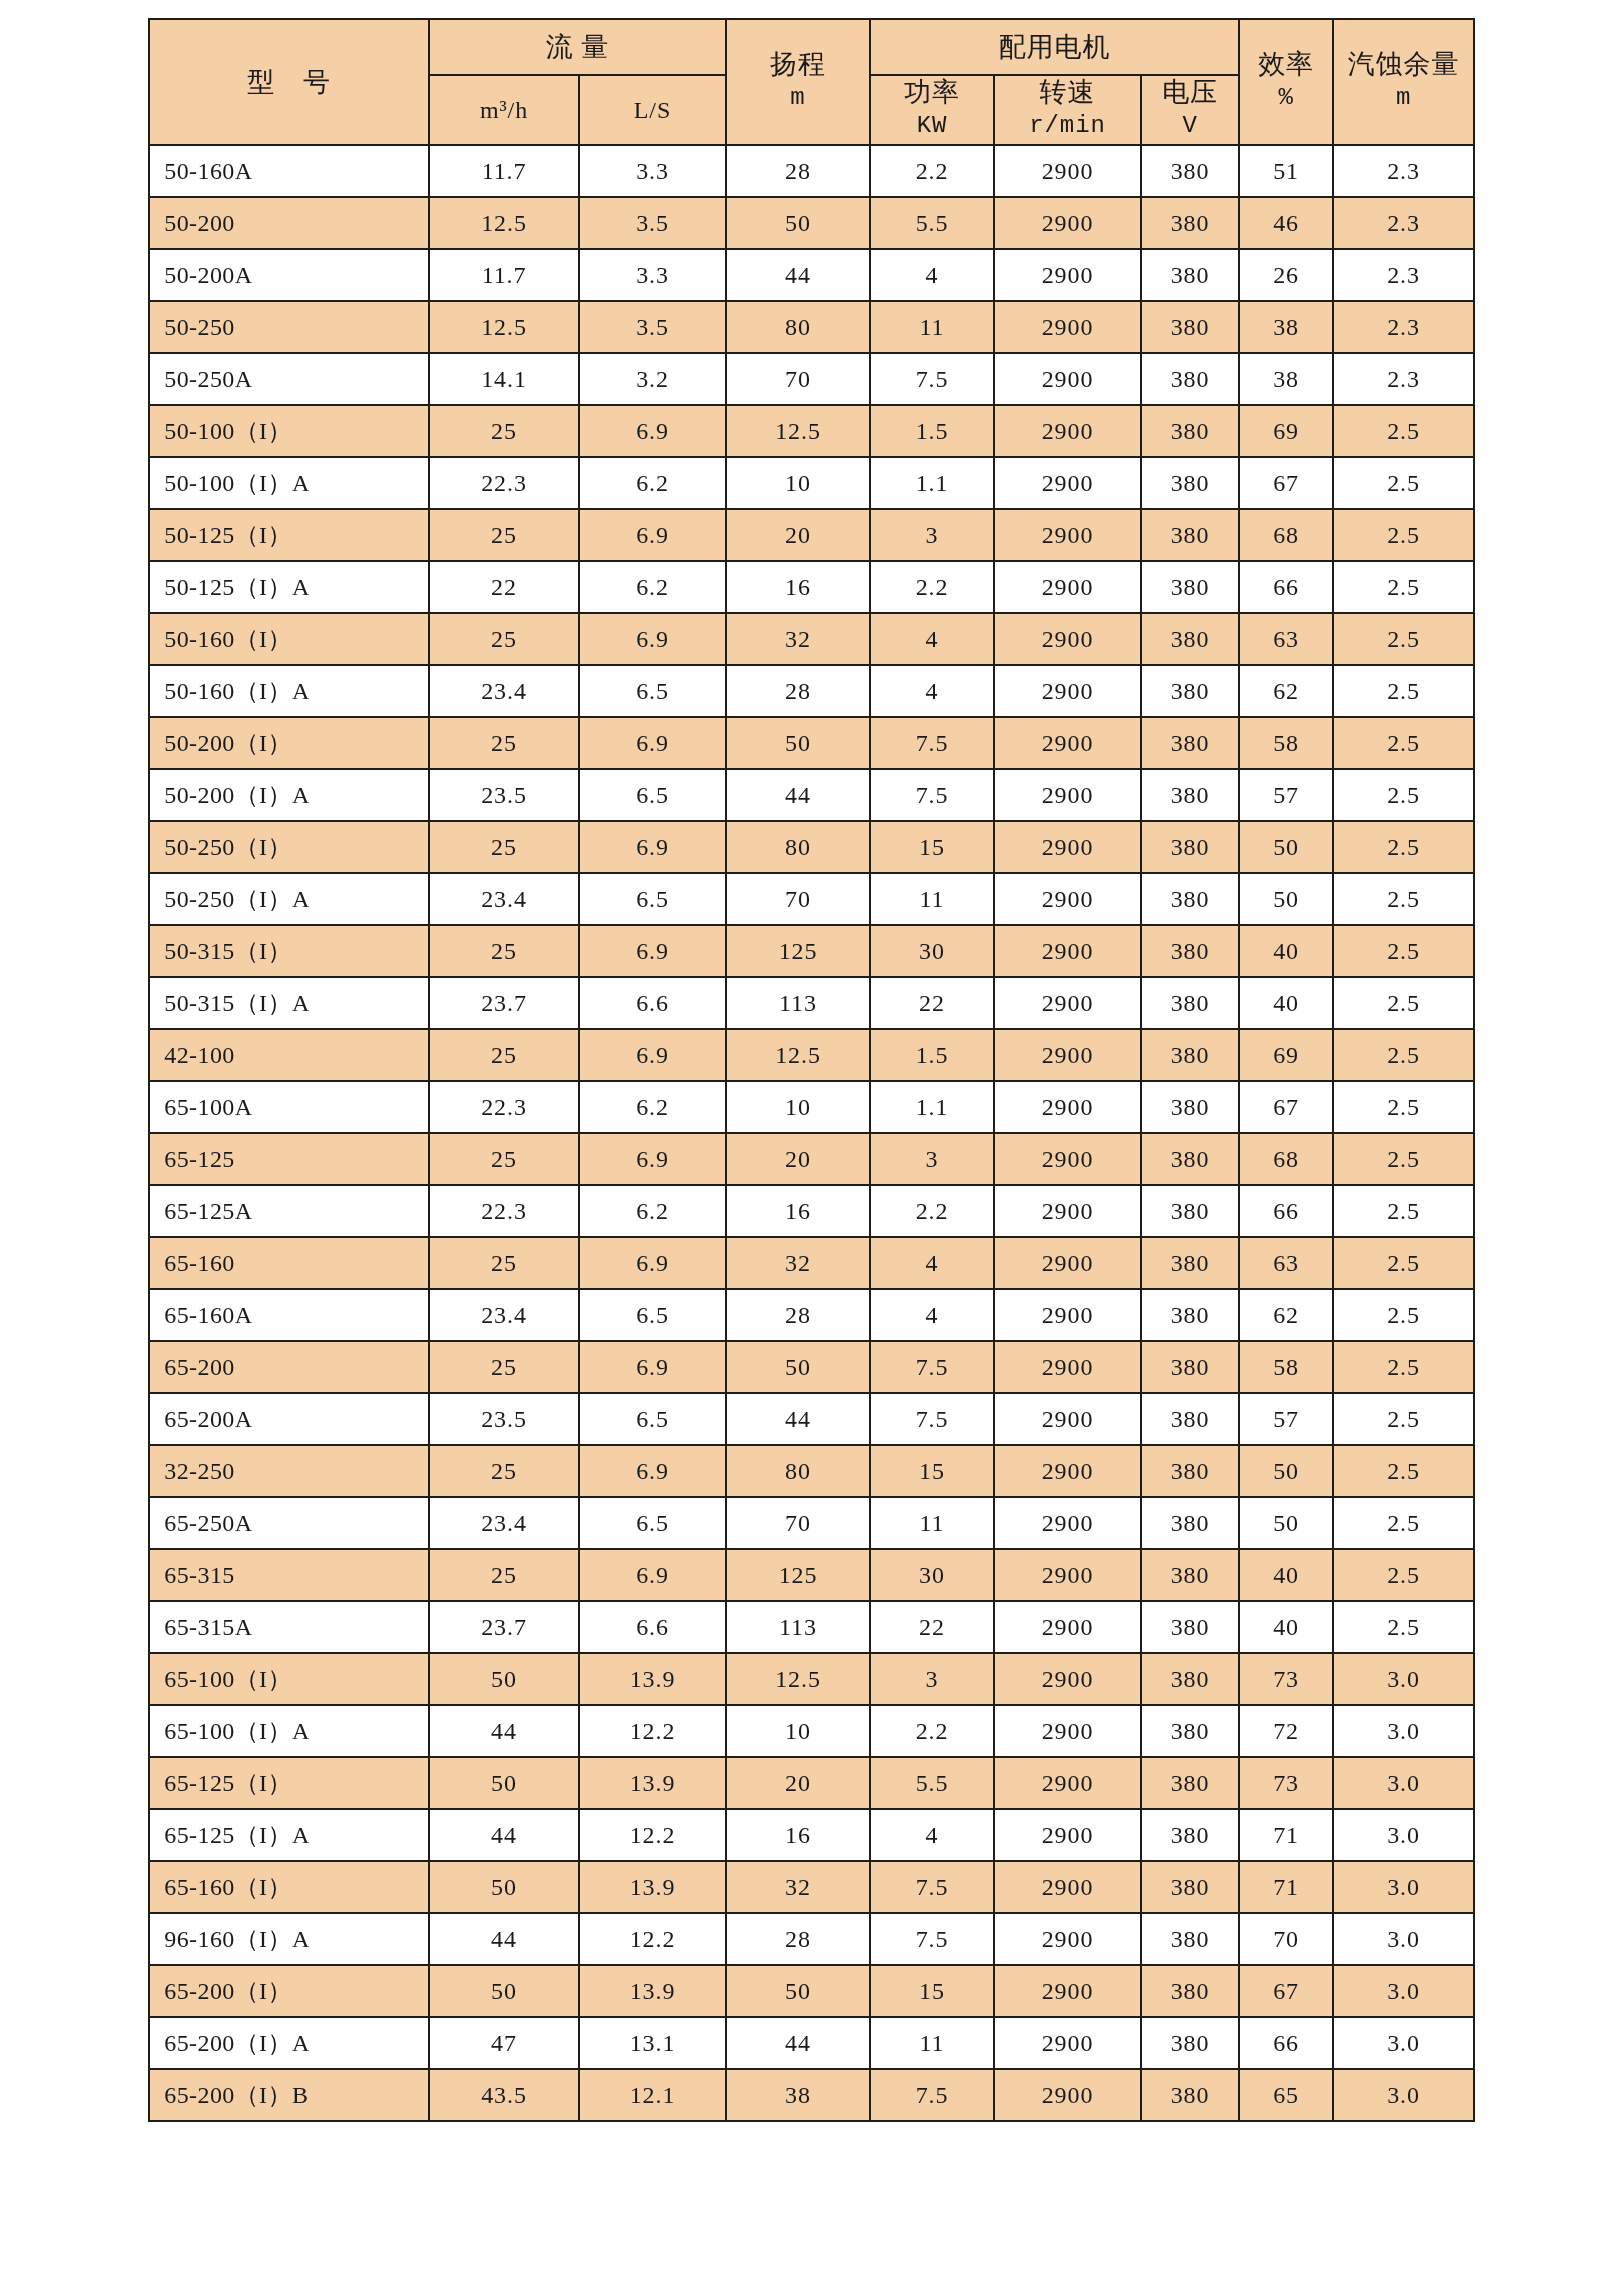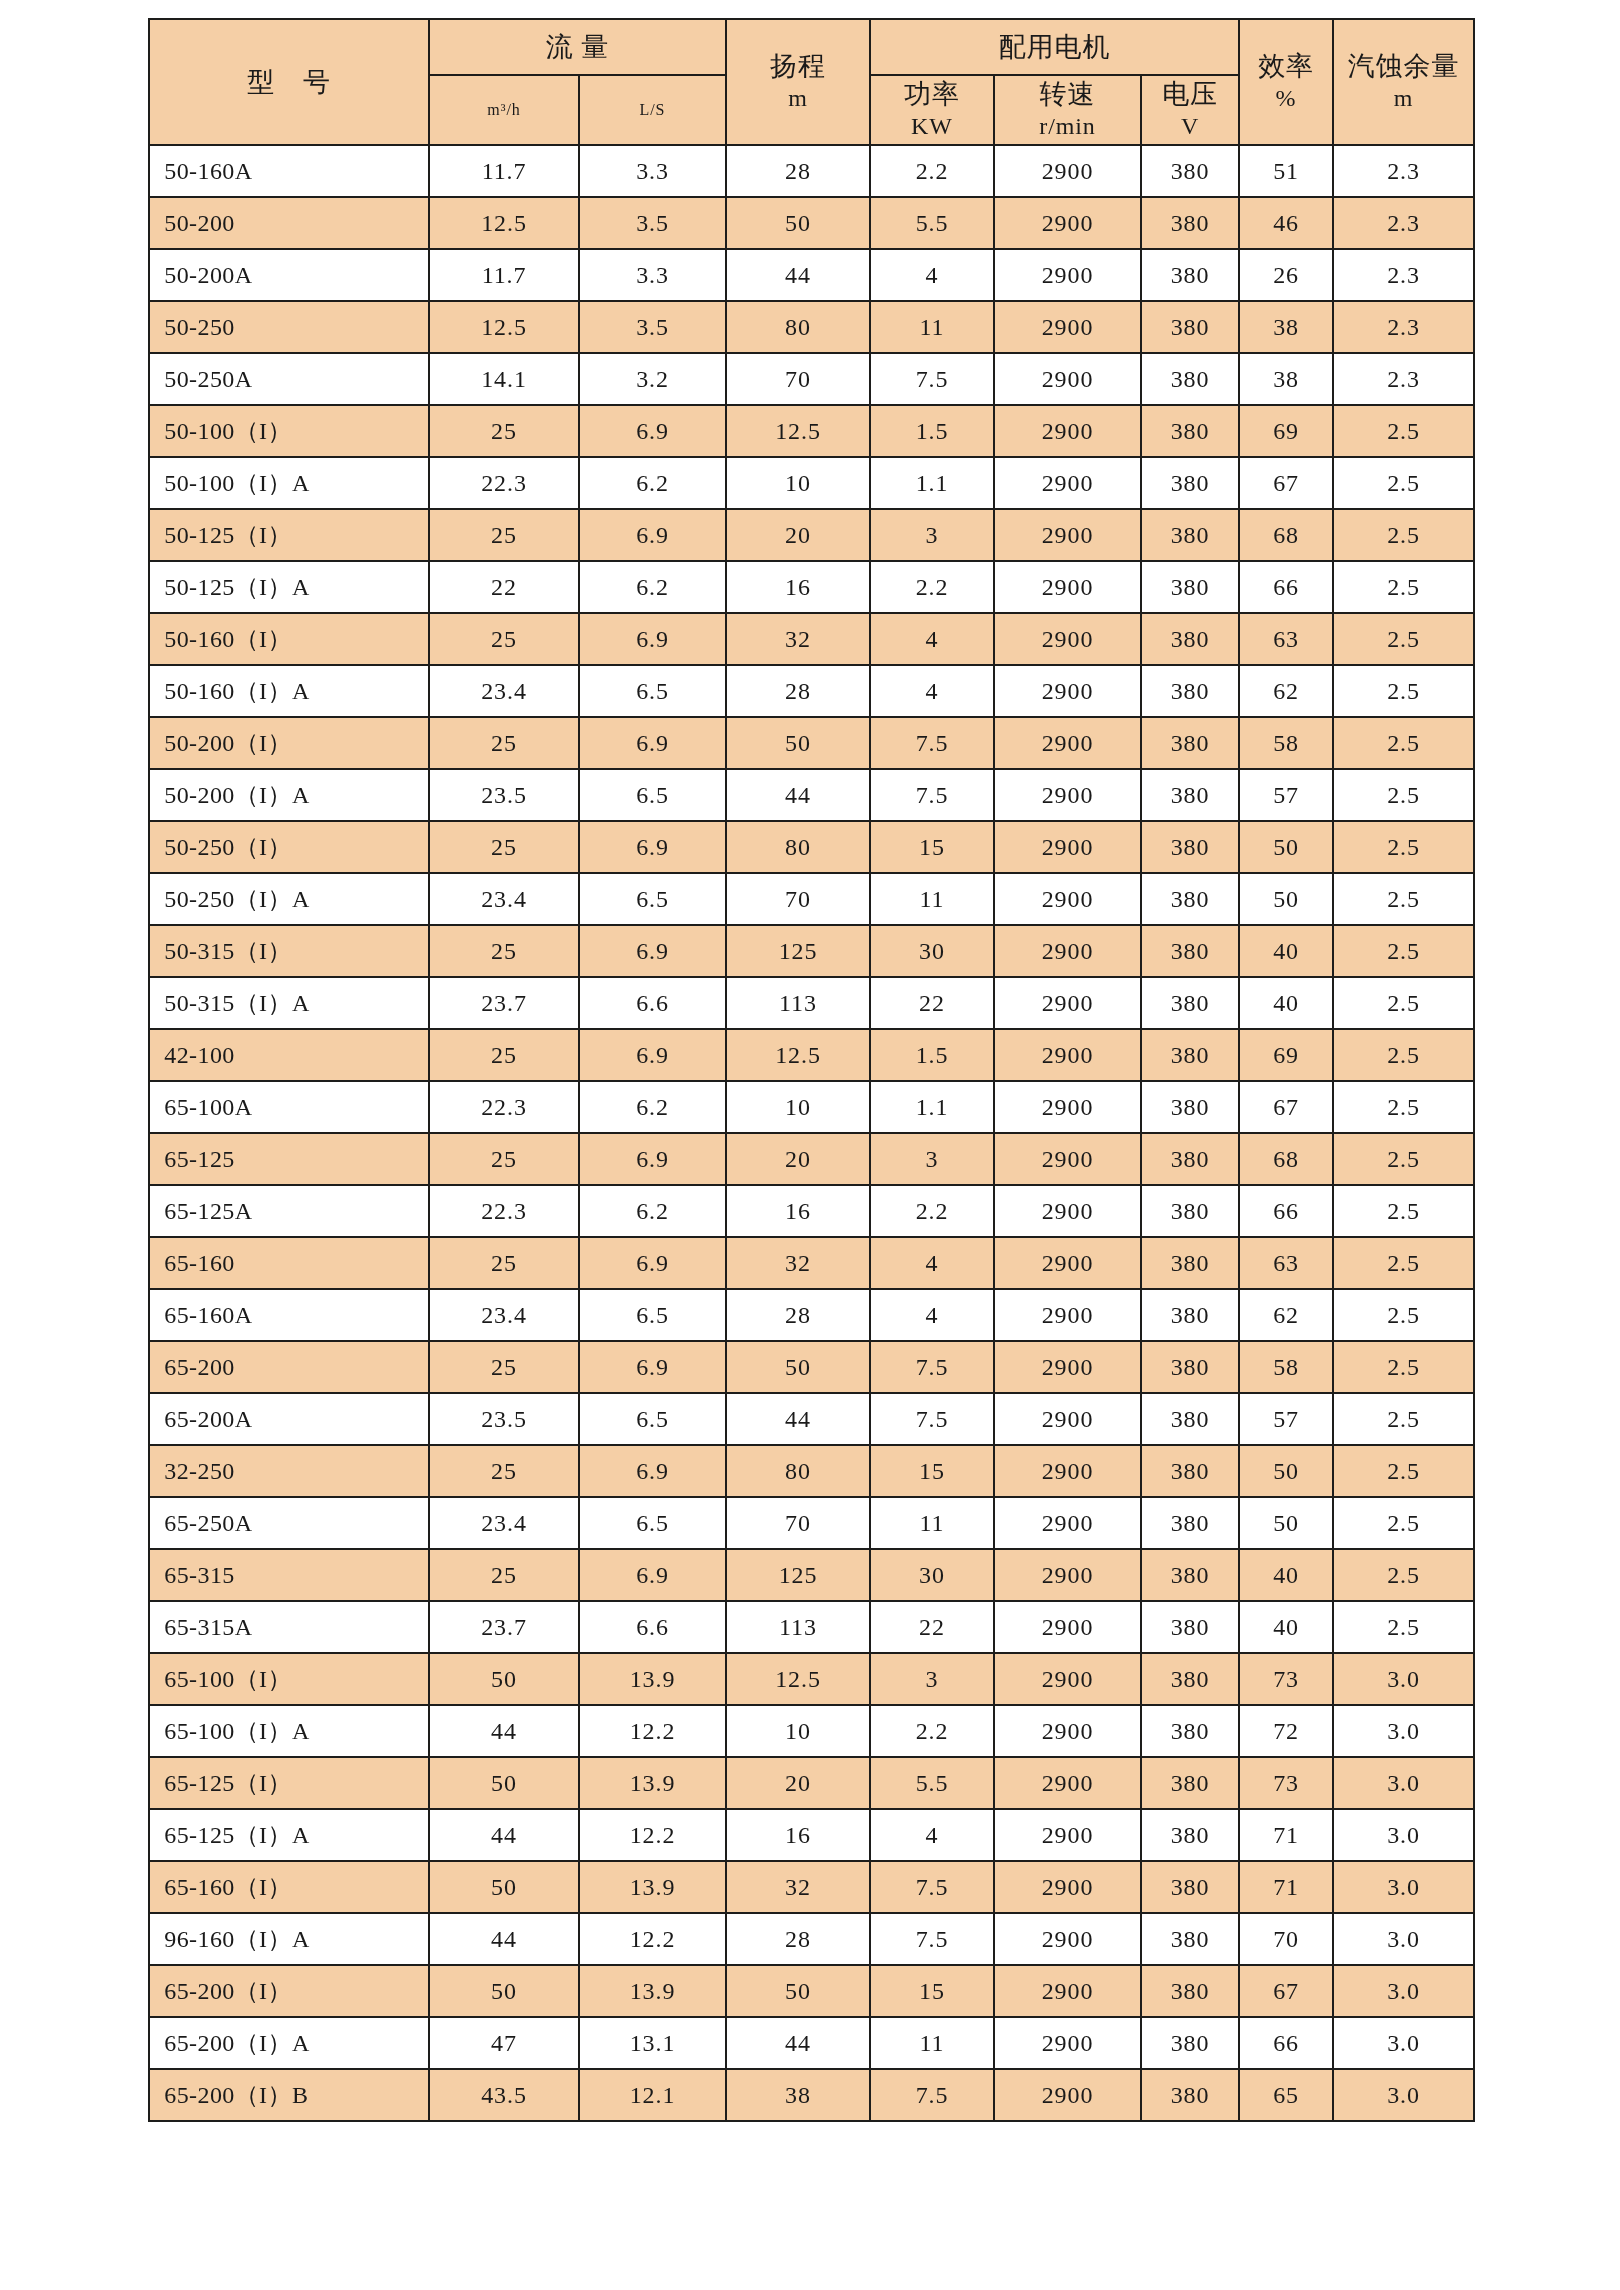--- a/index.html
+++ b/index.html
@@ -42,22 +42,22 @@
     white-space:nowrap;
   }
   thead th{
     background:var(--peach);
     font-weight:normal;
     font-size:27px;
   }
   thead tr.h1 th{height:56px;}
   thead tr.h2 th{height:70px;}
   thead th .l2{font-size:24px;}
-  thead th.twoline div{line-height:32px;}
-  thead th.latin{font-size:16px;}
+  thead th.twoline div{line-height:32px;font-family:Liberation Mono, monospace;}
+  thead th.latin{font-size:24px;}
   tbody tr{height:52px;background:#ffffff;}
   tbody tr.alt{background:var(--peach);padding-left:20px;}
   td.model{
     text-align:left;
     padding-left:14.3px;
     letter-spacing:0.4px;
   }
 </style>
 </head>
 <body>

